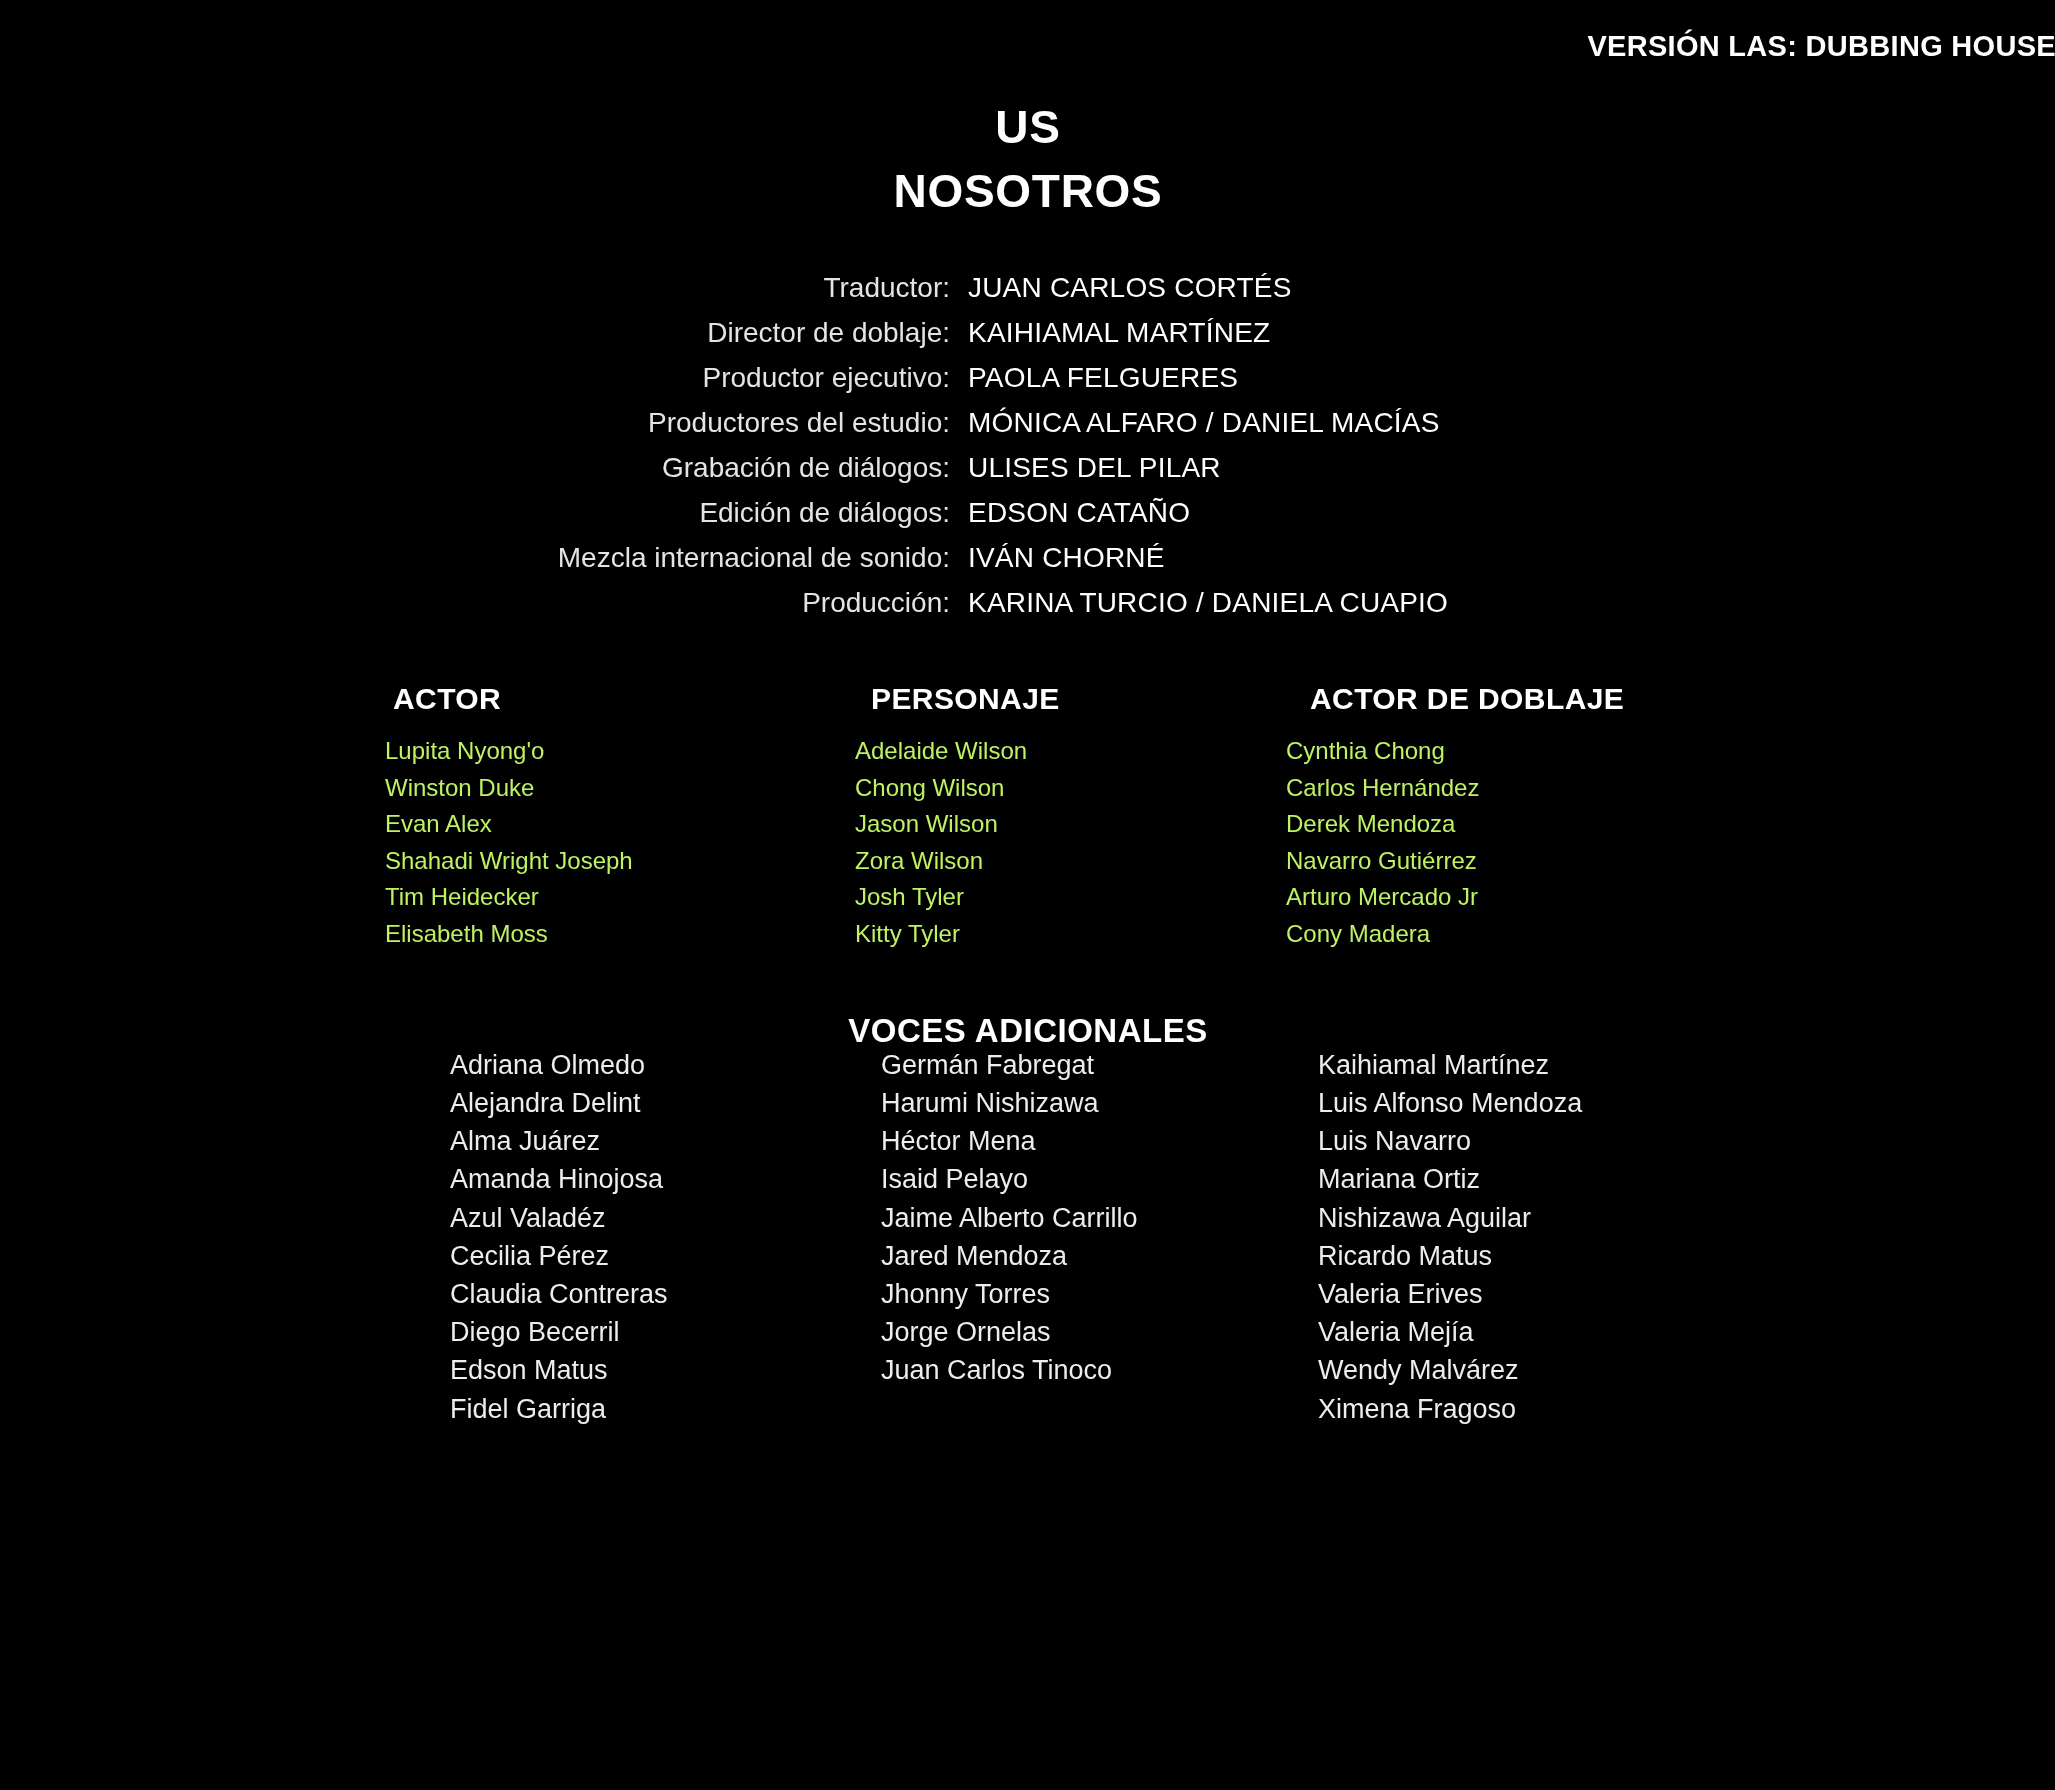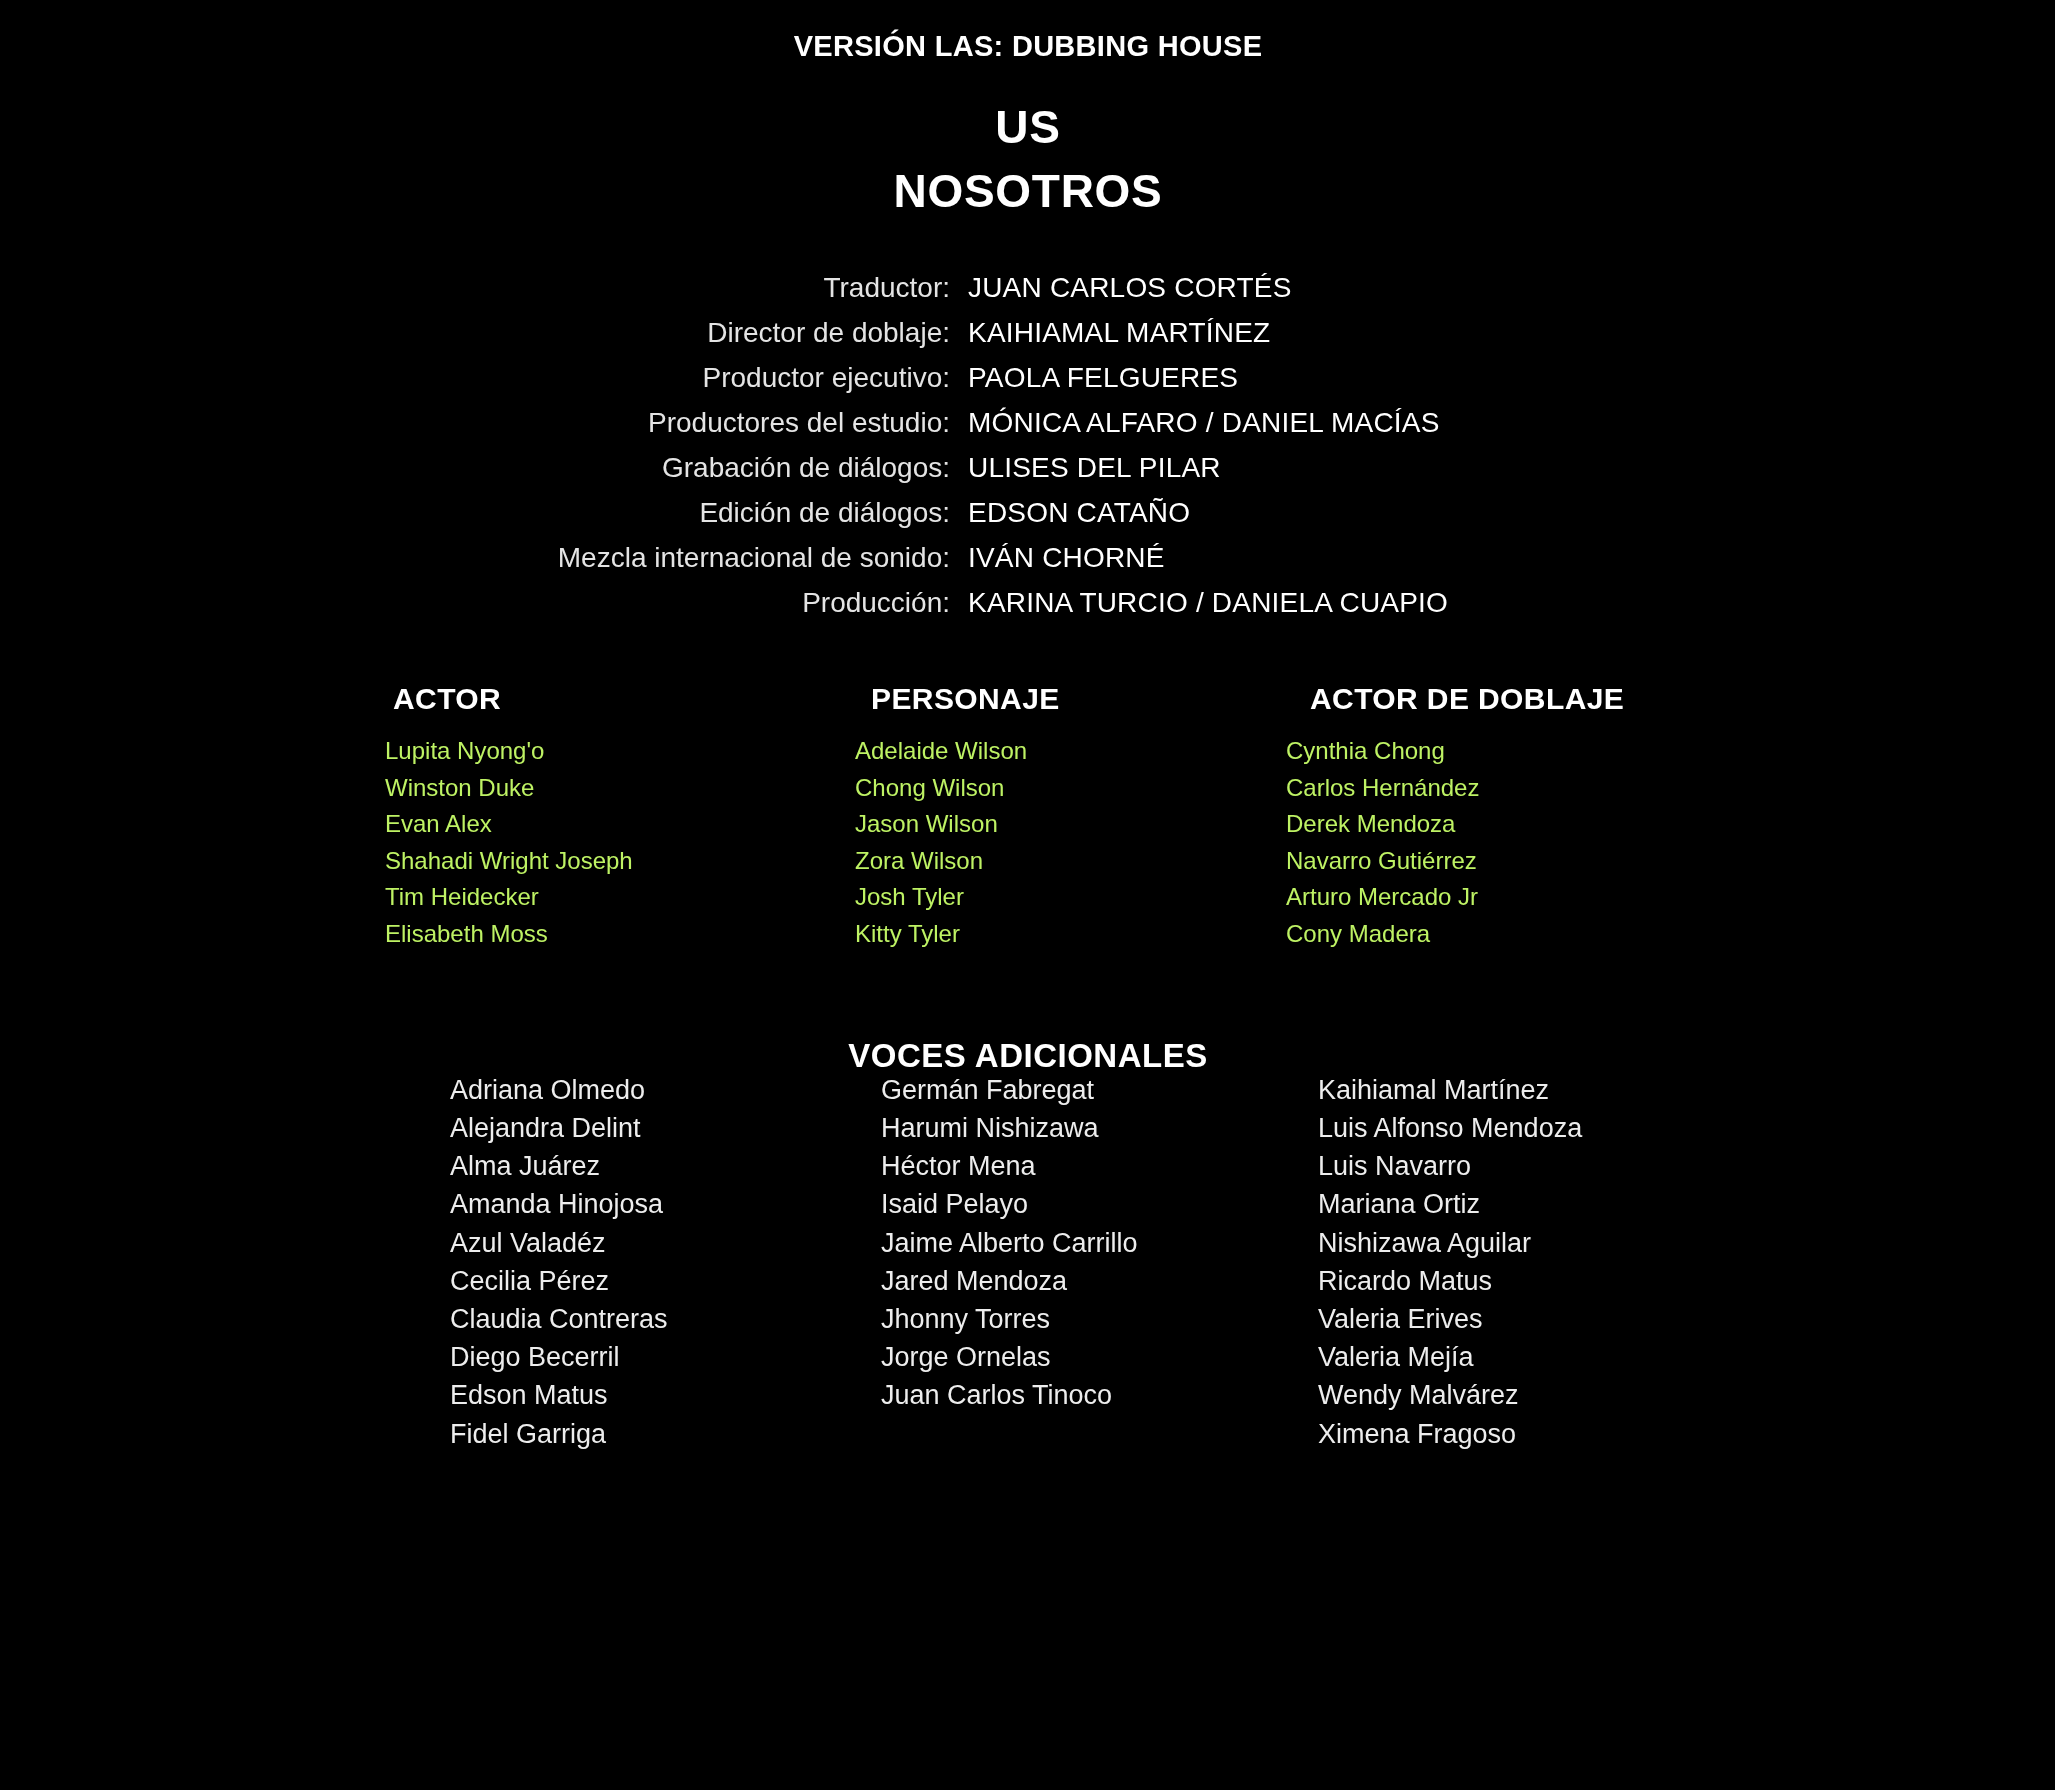--- a/index.html
+++ b/index.html
@@ -17,21 +17,21 @@
   }
   .page {
     width: 2056px;
     height: 1790px;
     position: relative;
     background: #000000;
   }
 
   
   .version-line {
-    text-align: center;
+    text-align: right;
     font-size: 29px;
     letter-spacing: 0.3px;
     font-weight: 700;
     color: #ffffff;
     padding-top: 30px;
   }
   .title-main {
     text-align: center;
     font-size: 46px;
     font-weight: 700;
@@ -104,21 +104,21 @@
     color: #bef264;
     white-space: nowrap;
   }
 
   
   .voices-title {
     text-align: center;
     font-size: 33px;
     font-weight: 700;
     color: #ffffff;
-    margin-top: 89px;
+    margin-top: 64px;
     letter-spacing: 0.5px;
   }
   .voices {
     padding-left: 450px;
   }
   .voices-row {
     display: flex;
     margin-bottom: 7.2px;
   }
   .voices-cell {

